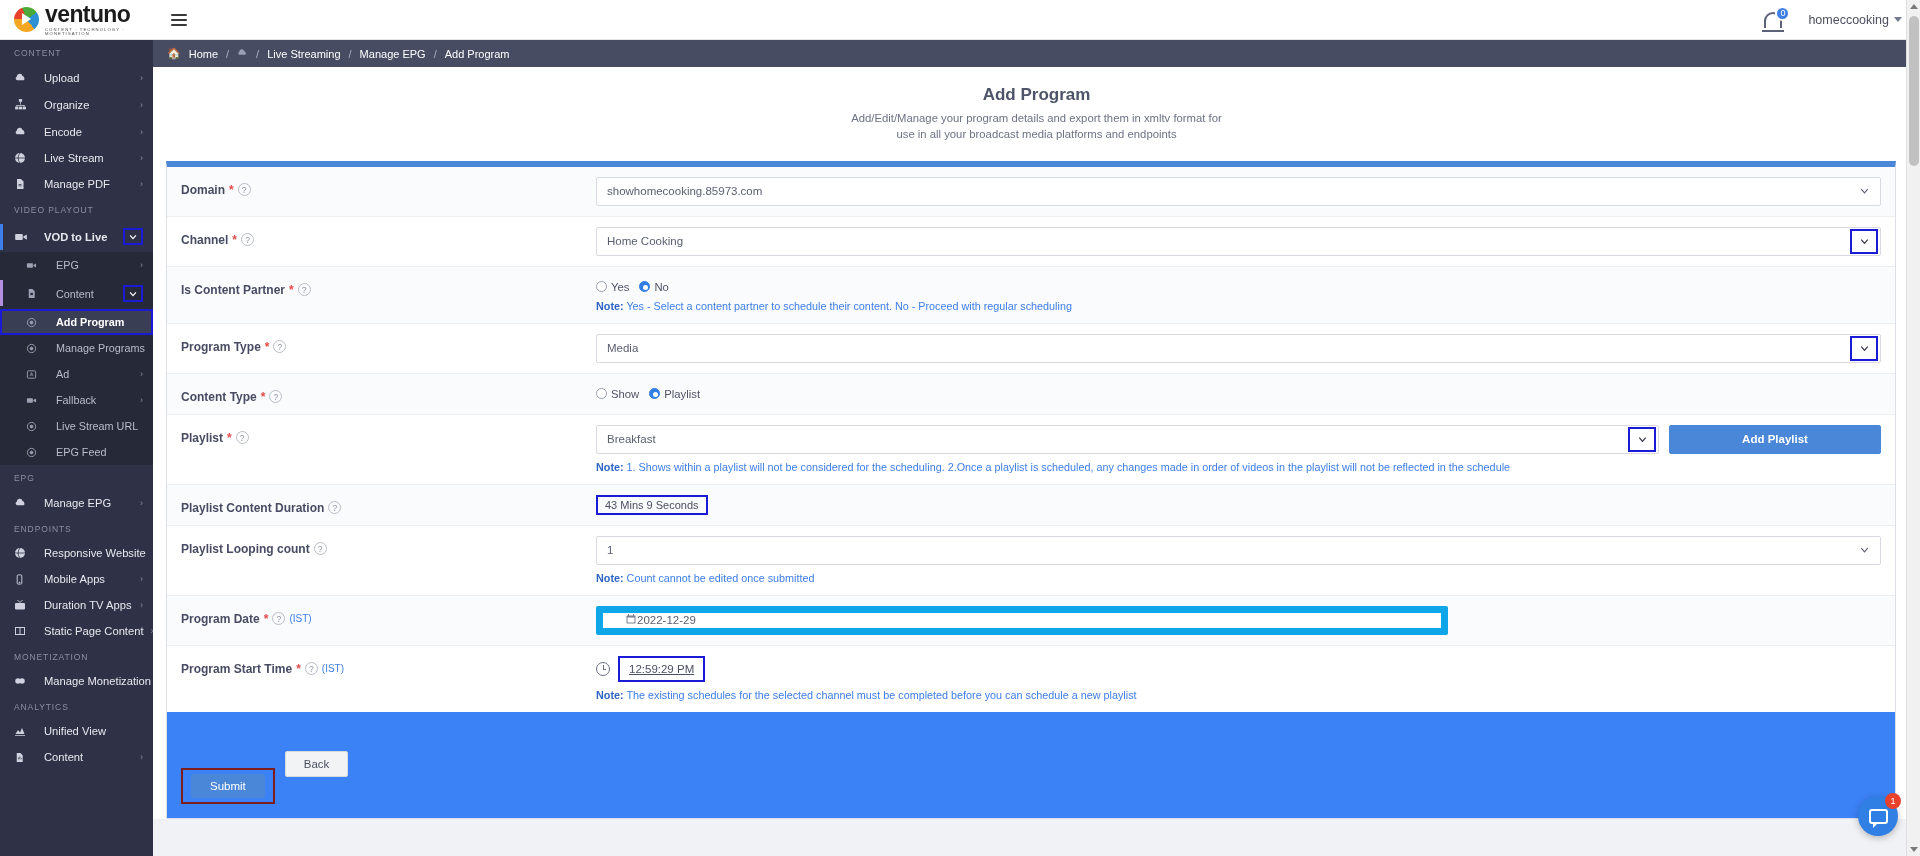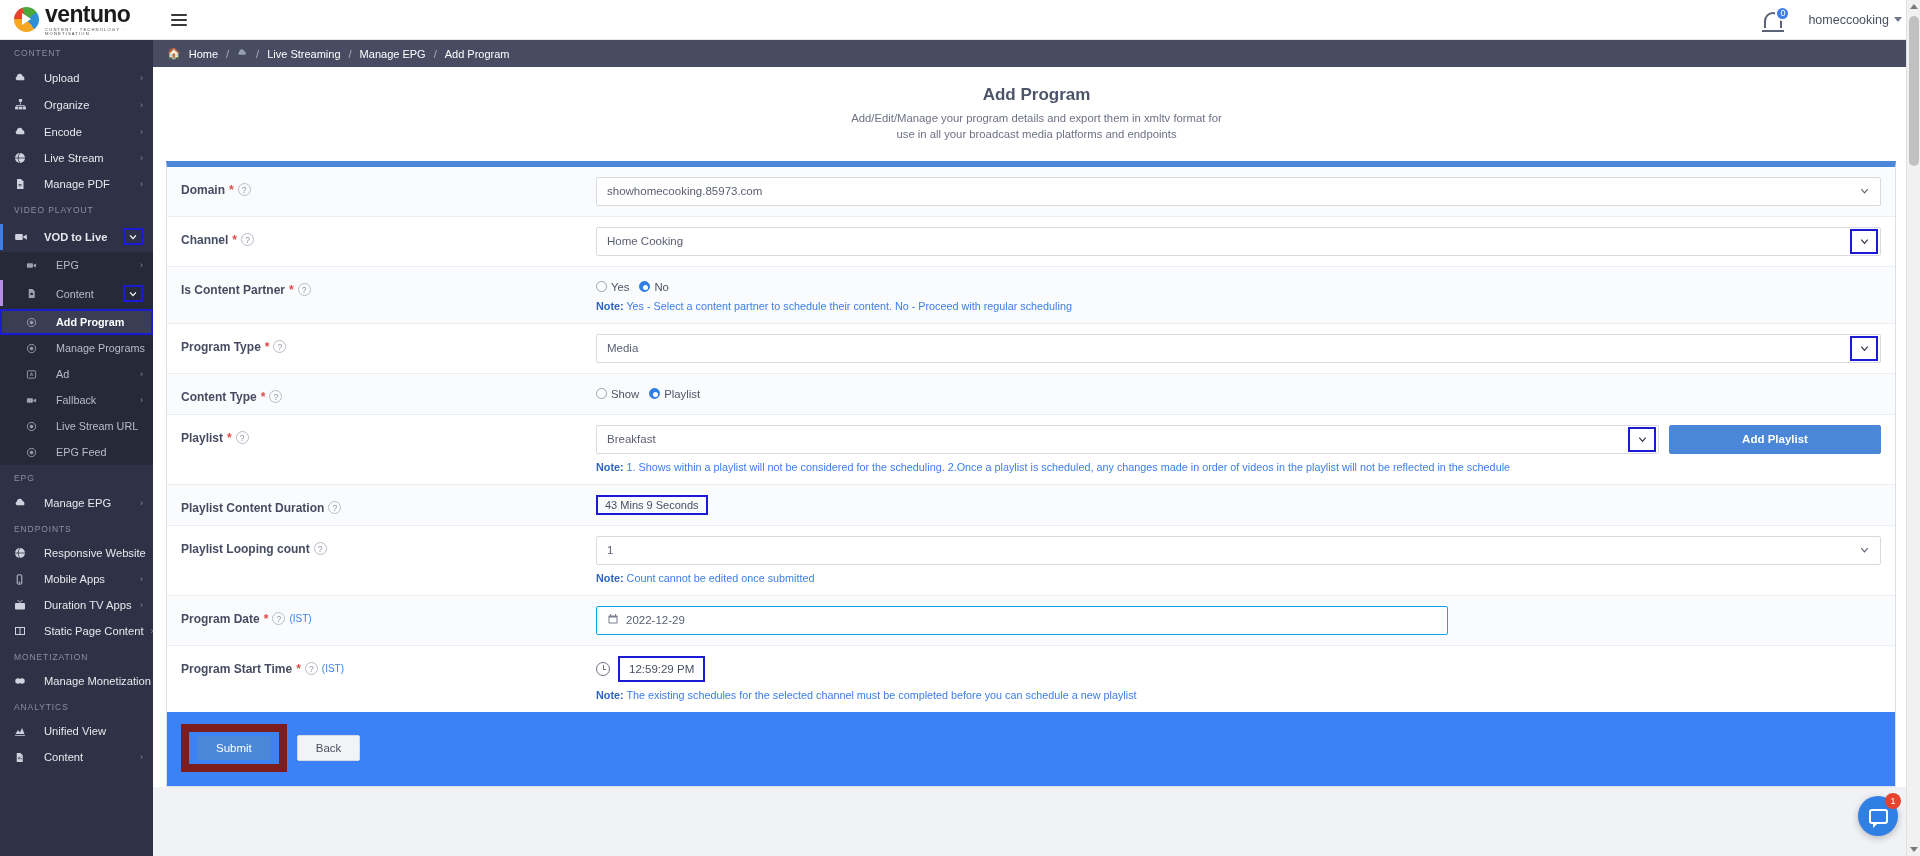--- a/index.html
+++ b/index.html
@@ -236,45 +236,45 @@
     font-weight: bold;
   }
 
   .duration-box {
     display: inline-flex; align-items: center;
     border: 2px solid #1b1bd6; padding: 2px 7px;
     font-size: 11px; color: #4a4f62;
   }
 
   .date-field {
-    width: 852px; height: 29px; border: 1px solid #0ea5e9; background: #ffffff;
-    display: flex; align-items: center; gap: 7px; padding: 0 10px;
+    width: 852px; height: 29px; border: 7px solid #0ea5e9; background: #ffffff;
+    display: flex; align-items: center; padding: 0 22px;
     font-size: 11.5px; color: #5a5f72; border-radius: 2px;
   }
   .time-wrap { display: flex; align-items: center; gap: 8px; }
   .clock-icon {
     width: 14px; height: 14px; border: 1.4px solid #6b7183; border-radius: 50%;
     position: relative; flex: none;
   }
   .clock-icon::after {
     content: ""; position: absolute; left: 5.5px; top: 2.5px;
     width: 1.3px; height: 4.5px; background: #6b7183;
   }
   .clock-icon::before {
     content: ""; position: absolute; left: 5.5px; top: 6px;
     width: 3.6px; height: 1.3px; background: #6b7183;
   }
   .time-input {
     border: 2px solid #1b1bd6; background: #ffffff; height: 26px;
     display: flex; align-items: center; padding: 0 9px;
-    font-size: 11.5px; color: #4a4f62; min-width: 80px;
+    font-size: 11.5px; color: #4a4f62; min-width: 80px; text-decoration: underline;
   }
   .btn-row { display: flex; align-items: center; gap: 10px; padding: 12px 14px 14px; }
   .submit-wrap {
-    border: 8px solid #7f1d1d; padding: 4px 8px; display: inline-flex;
+    border: 2px solid #7f1d1d; padding: 4px 8px; display: inline-flex; margin-top: 44px;
   }
   .btn-submit {
     background: #4a87d8; color: #fff; border: 1px solid #4a87d8;
     font-size: 11.5px; padding: 5px 18px; border-radius: 2px; cursor: pointer;
     font-family: "Liberation Sans", sans-serif;
   }
   .btn-back {
     background: #f2f3f5; color: #4a4f62; border: 1px solid #d7dae1;
     font-size: 11.5px; padding: 6px 18px; border-radius: 2px; cursor: pointer;
     font-family: "Liberation Sans", sans-serif;

